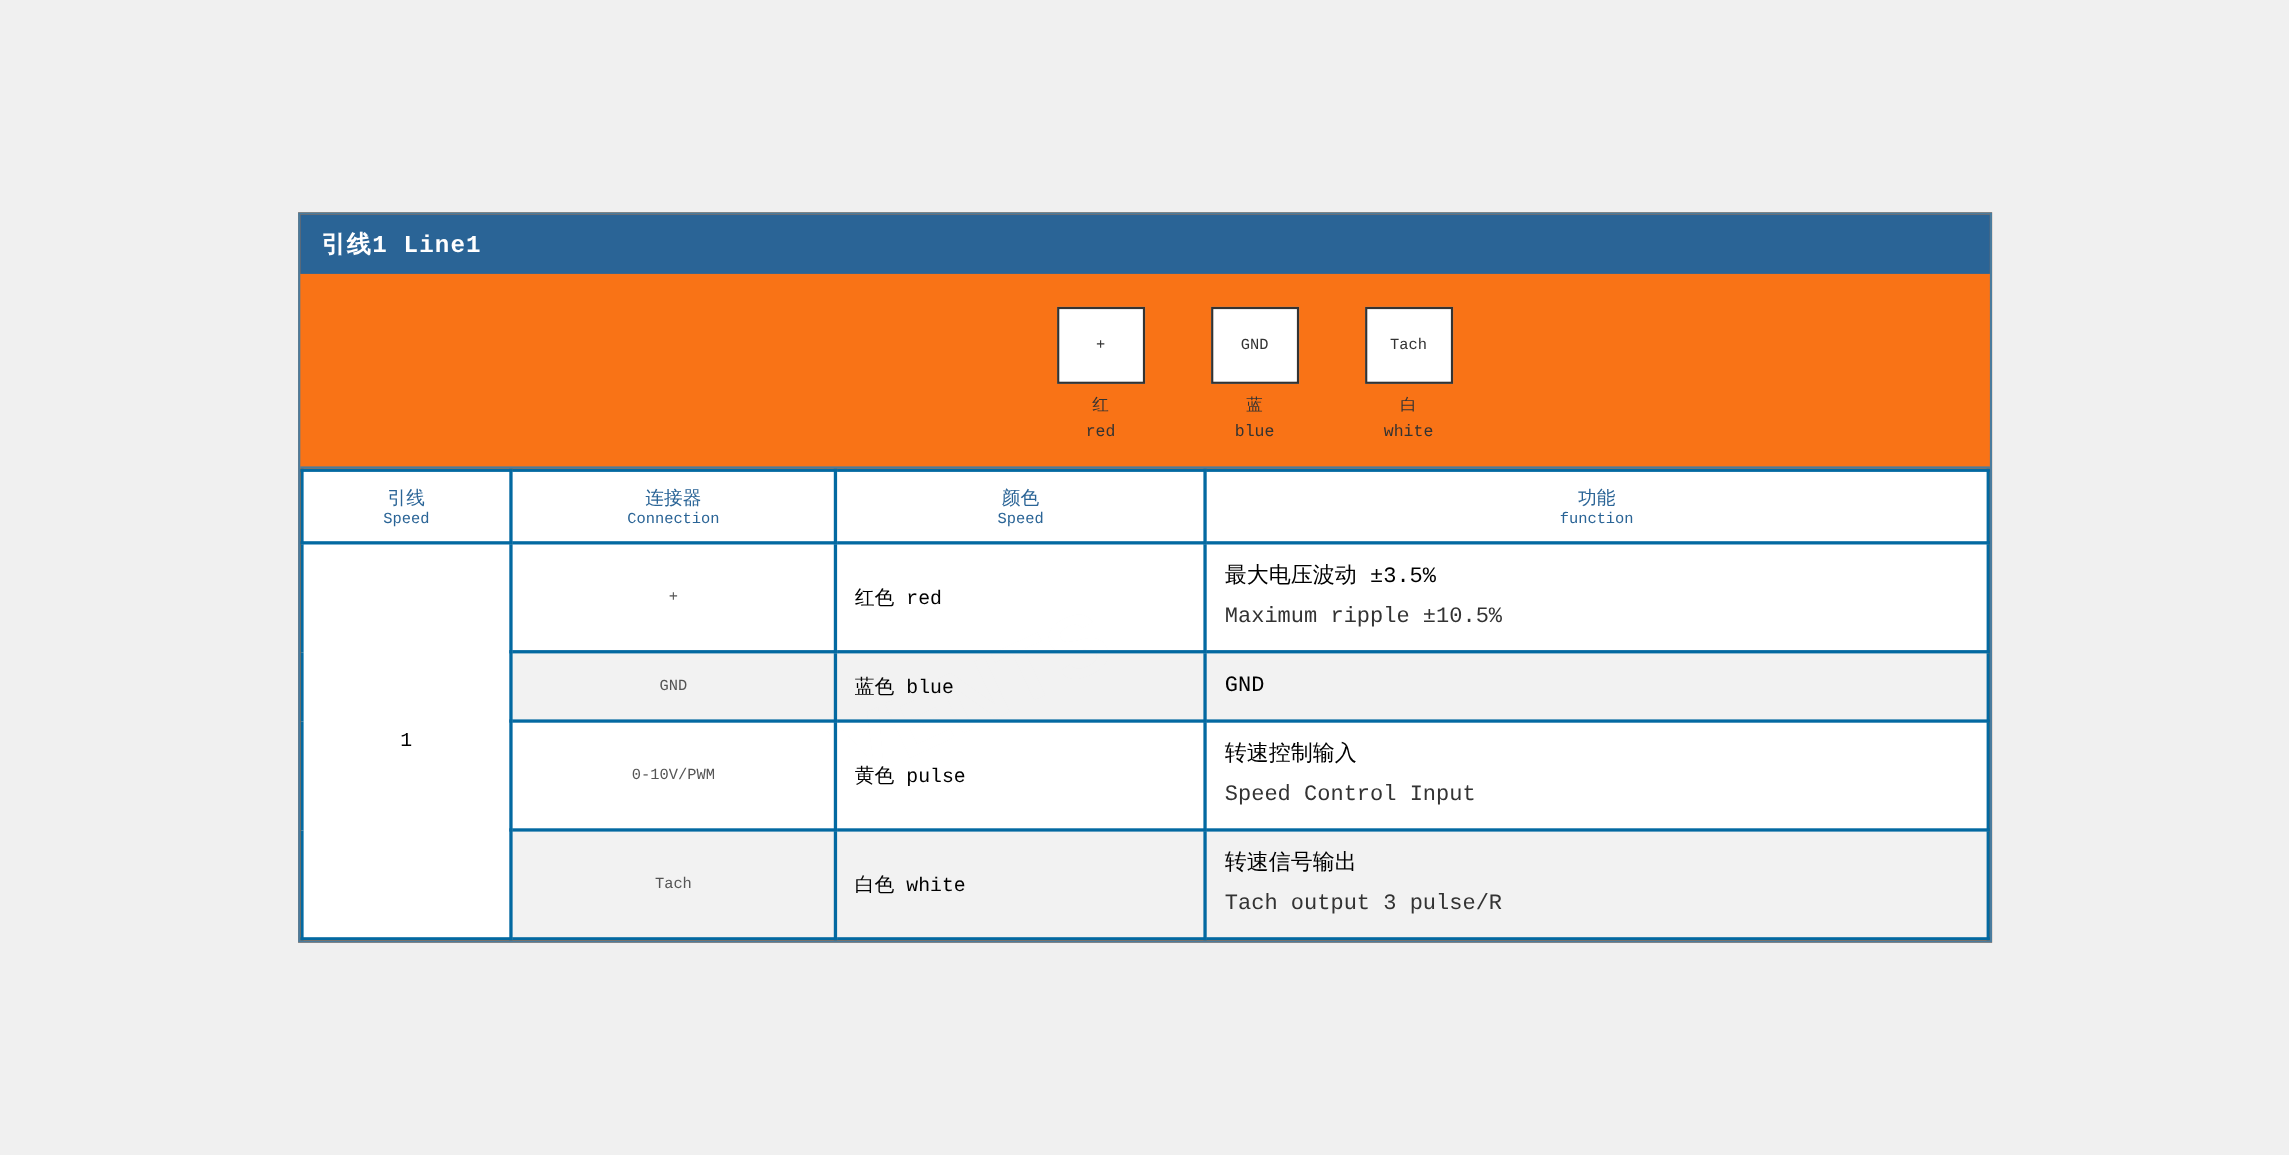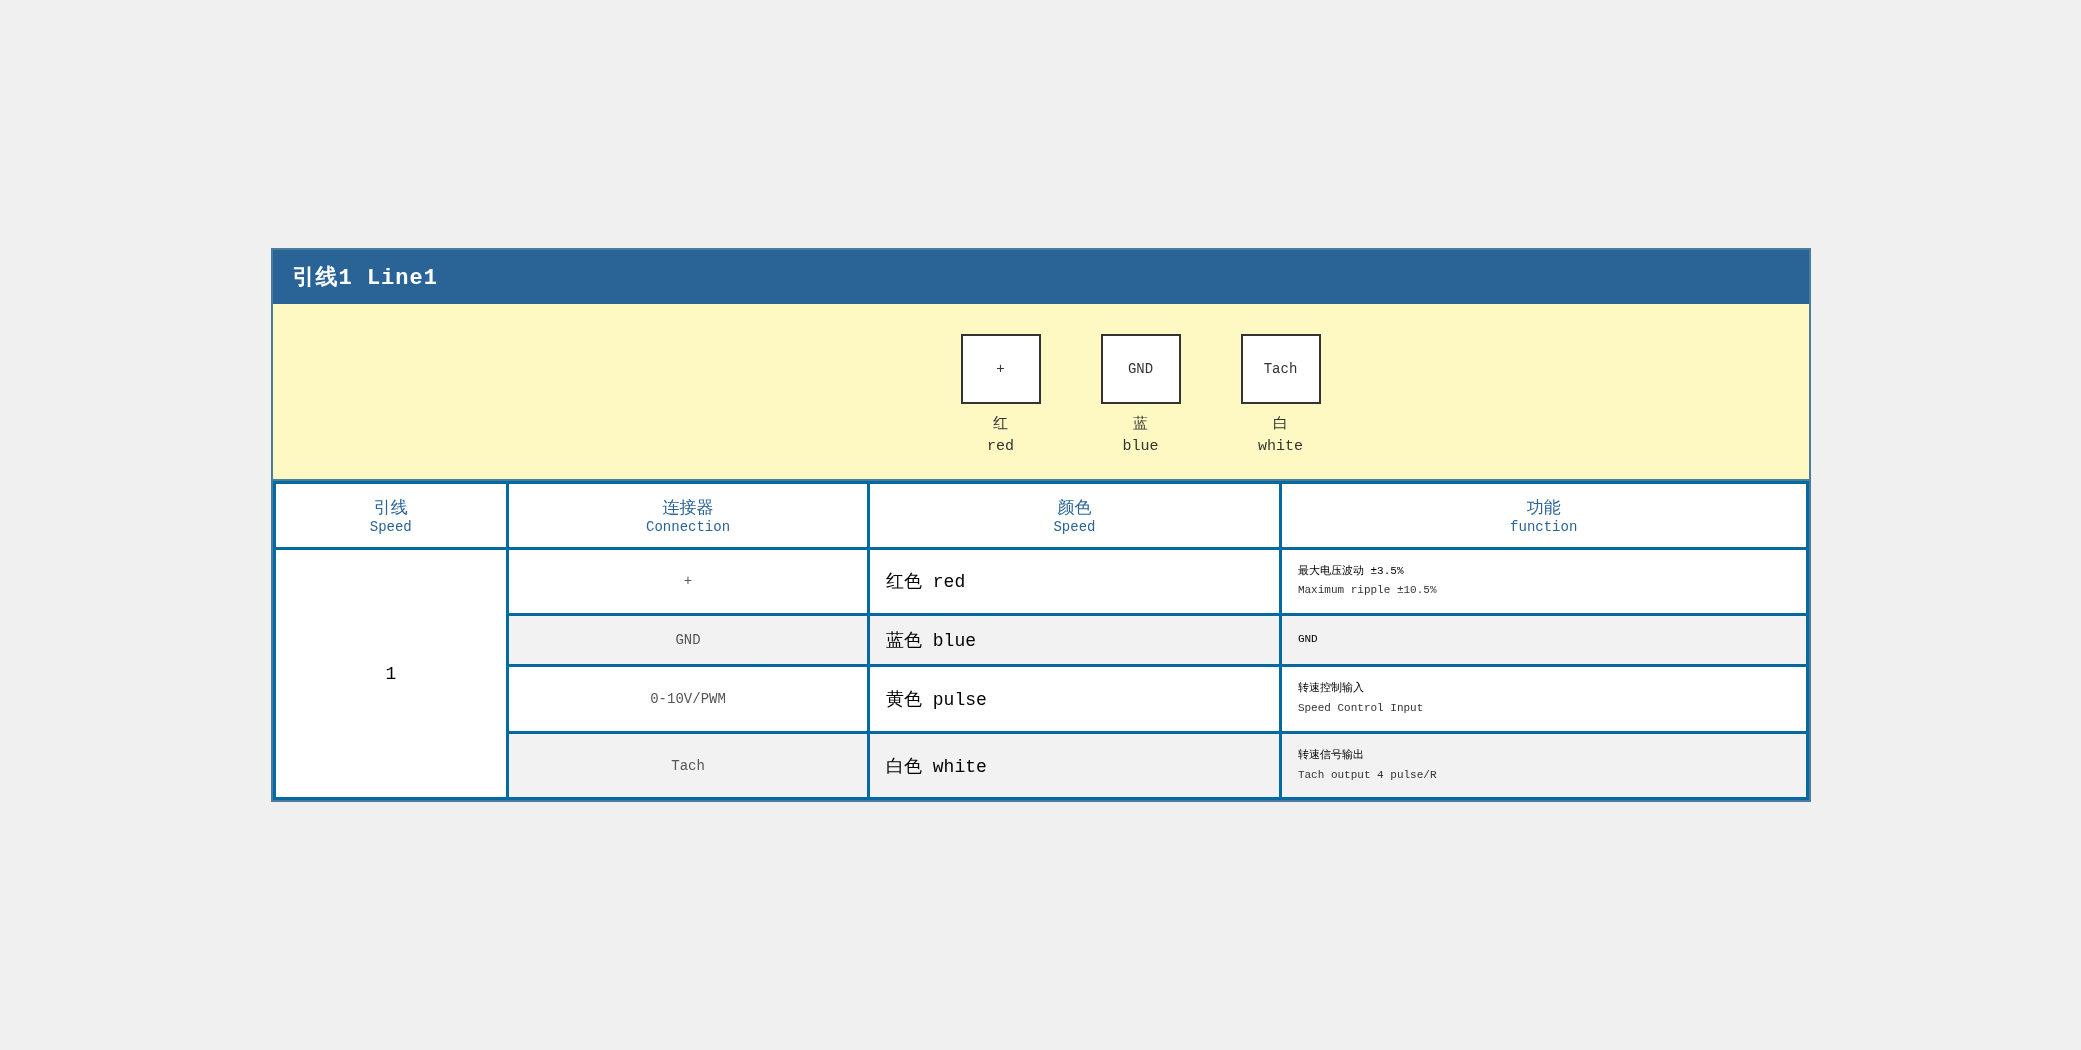--- a/index.html
+++ b/index.html
@@ -14,21 +14,21 @@
       display: flex;
       justify-content: center;
       align-items: center;
       min-height: 100vh;
       padding: 20px;
     }
 
     .main-container {
       width: 1540px;
       border: 2px solid #4a7c9e;
-      background: #fef9c3;
+      background: #f97316;
     }
 
     .header {
       background: #2a6496;
       color: #ffffff;
       padding: 12px 20px;
       font-size: 22px;
       font-weight: bold;
       letter-spacing: 1px;
     }
@@ -115,21 +115,21 @@
       text-align: center;
       font-size: 14px;
       color: #555;
     }
 
     .color-cell {
       font-size: 18px;
     }
 
     .function-cell {
-      font-size: 11px;
+      font-size: 20px;
       line-height: 1.8;
     }
 
     .function-cell .zh-text {
       display: block;
     }
 
     .function-cell .en-text {
       display: block;
       color: #333;
@@ -242,19 +242,19 @@
             <td class="function-cell">
               <span class="zh-text">转速控制输入</span>
               <span class="en-text">Speed Control Input</span>
             </td>
           </tr>
           <tr class="even-row">
             <td class="connection-cell">Tach</td>
             <td class="color-cell">白色 white</td>
             <td class="function-cell">
               <span class="zh-text">转速信号输出</span>
-              <span class="en-text">Tach output 4 pulse/R</span>
+              <span class="en-text">Tach output 3 pulse/R</span>
             </td>
           </tr>
         </tbody>
     </table>
   </div>
 </div>
 
 </body></html>

